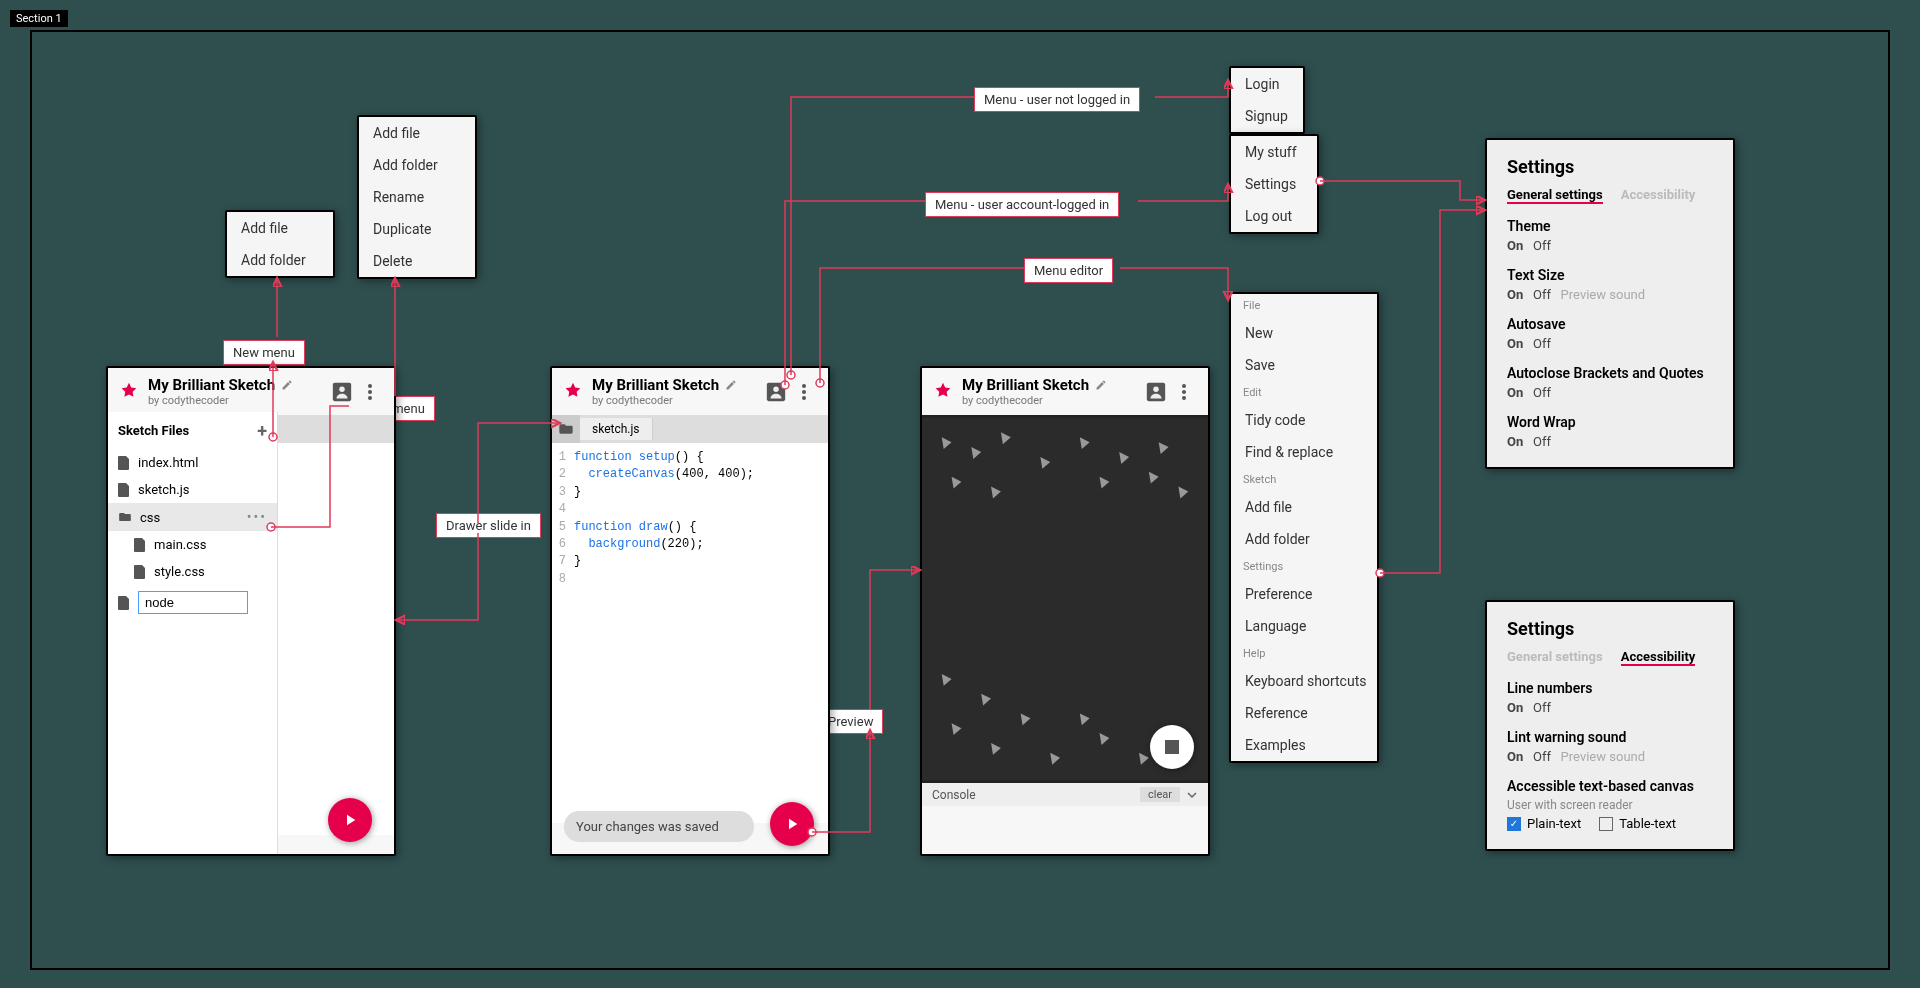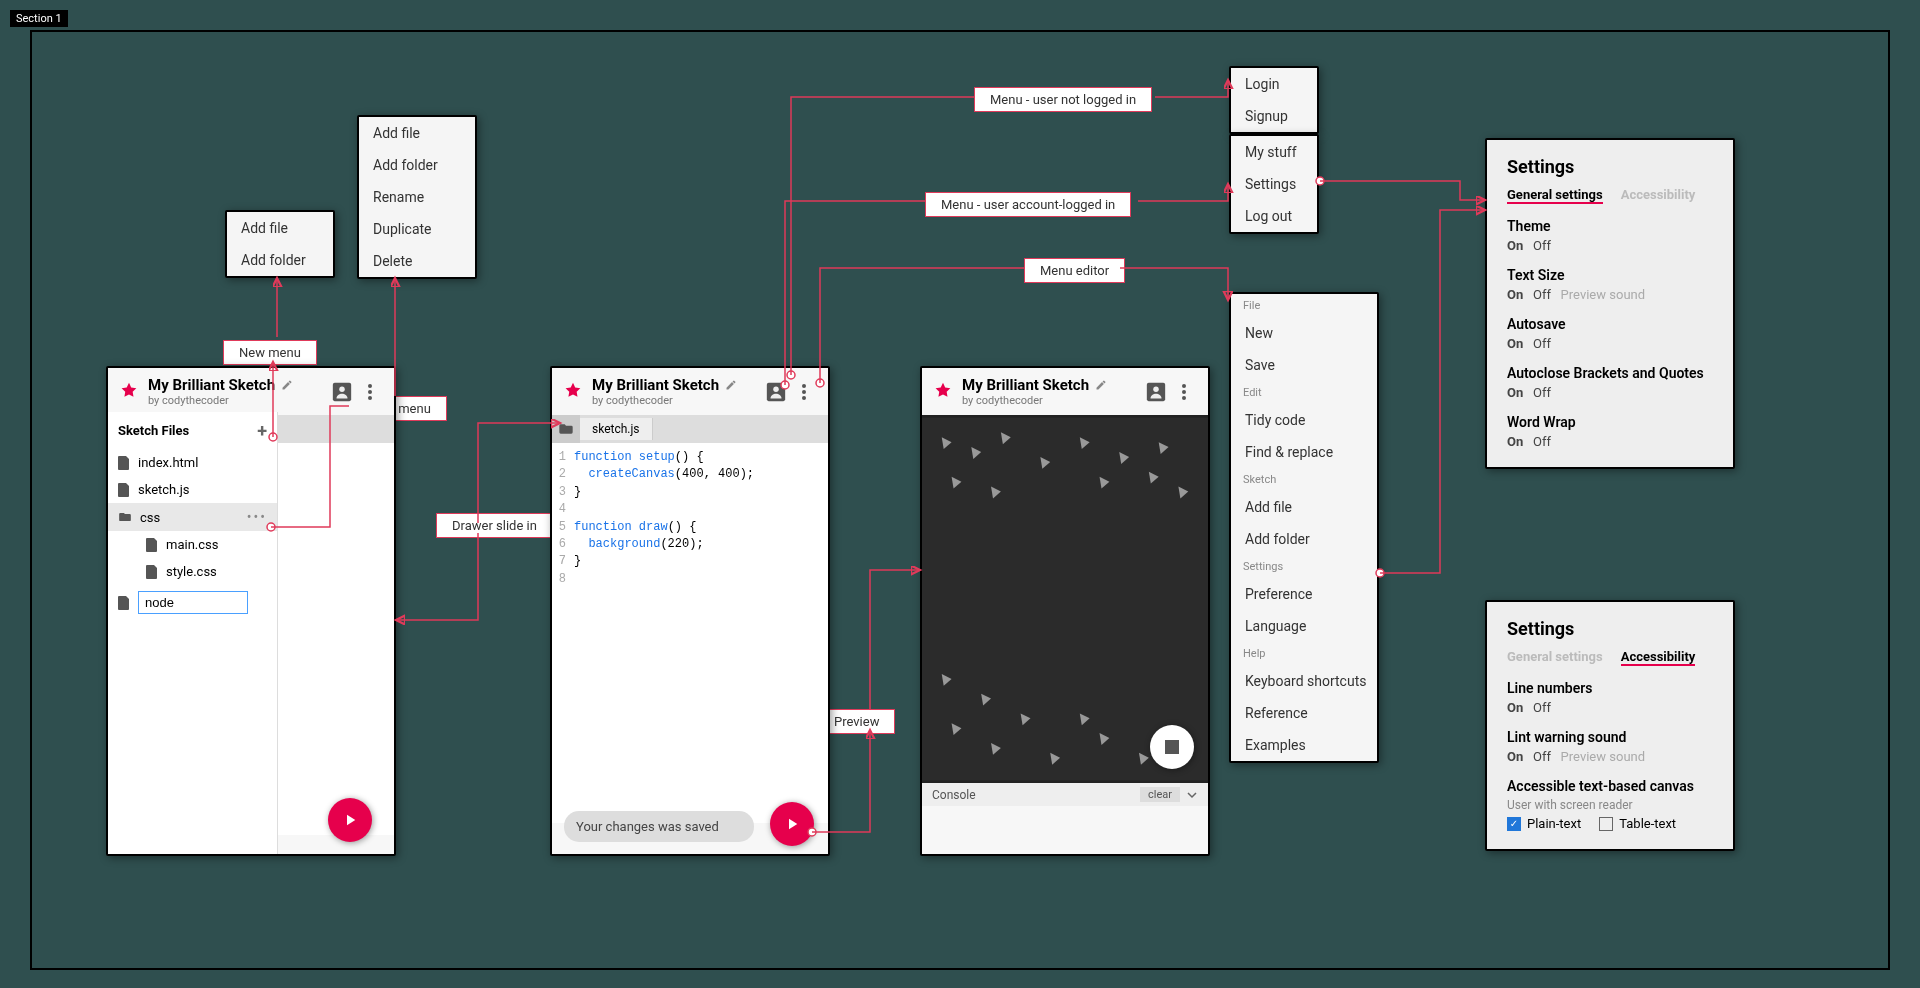--- a/index.html
+++ b/index.html
@@ -39,21 +39,21 @@
 }
 .menu-panel .mheader {
   padding: 5px 12px;
   font-size: 11px;
   color: #888;
 }
 .tag {
   position: absolute;
   background: #fff;
   border: 1px solid #e03a5a;
-  padding: 4px 15px;
+  padding: 4px 9px;
   font-size: 13px;
   color: #333;
   white-space: nowrap;
 }
 
 .phone { background: #f7f7f7; }
 .phone-header {
   display: flex; align-items: center;
   padding: 8px 10px;
 }
@@ -137,21 +137,21 @@
   display: flex; align-items: center;
   padding: 8px 10px;
   font-size: 13px; font-weight: 700;
 }
 .sidebar-hdr .plus { margin-left: auto; font-size: 18px; color: #666; }
 .file-item {
   display: flex; align-items: center;
   padding: 6px 10px;
   font-size: 13px; gap: 8px;
 }
-.file-item.nested { padding-left: 26px; margin-left: 12px; }
+.file-item.nested { padding-left: 26px; }
 .file-item.selected { background: #e8e8e8; }
 .file-icon { width: 12px; height: 14px; fill: #555; flex-shrink: 0; }
 .folder-icon { width: 14px; height: 12px; fill: #555; flex-shrink: 0; }
 .more-dots { margin-left: auto; color: #888; font-size: 14px; letter-spacing: 2px; }
 .rename-input {
   border: 1px solid #4aa0ff;
   padding: 3px 6px;
   font-size: 13px;
   width: 110px;
   background: #fff;
@@ -482,21 +482,21 @@
   </div>
   <div class="console-bar">
     <span>Console</span>
     <span class="console-clear">clear</span>
     <svg class="console-chevron" viewBox="0 0 12 12">
         <path d="M2 4l4 4 4-4" stroke="#666" stroke-width="1.5" fill="none"></path>
       </svg>
   </div>
 </div>
 
-<div class="panel menu-panel" style="top:66px; left:1229px; width:90px;">
+<div class="panel menu-panel" style="top:66px; left:1229px; width:76px;">
   <div class="mitem">Login</div>
   <div class="mitem">Signup</div>
 </div>
 
 <div class="panel menu-panel" style="top:134px; left:1229px; width:90px;">
   <div class="mitem">My stuff</div>
   <div class="mitem">Settings</div>
   <div class="mitem">Log out</div>
 </div>
 

